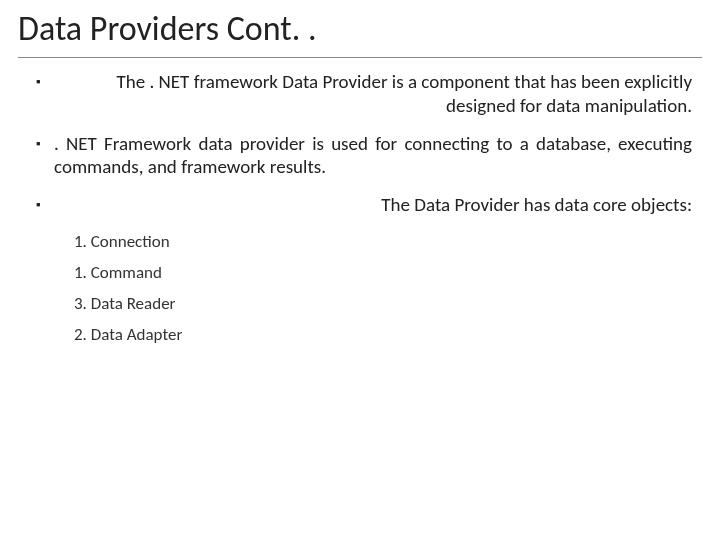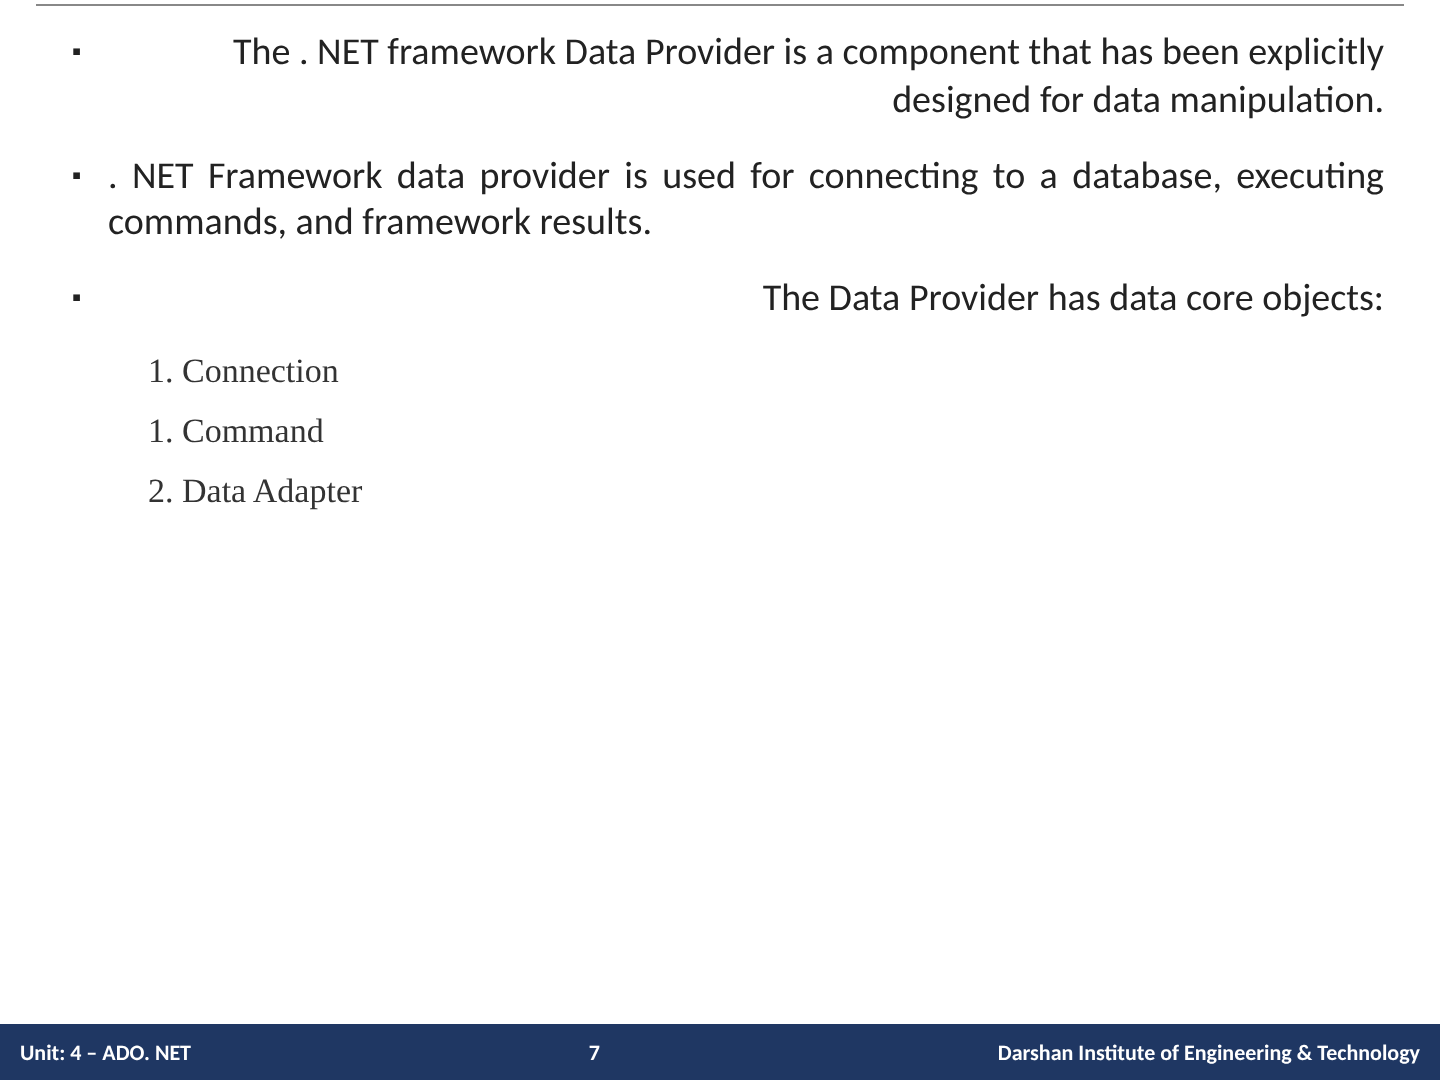--- a/index.html
+++ b/index.html
@@ -7,31 +7,34 @@
   .slide { width: 720px; height: 540px; position: relative; display: flex; flex-direction: column; }
   .title-block { padding: 8px 18px 6px 18px; }
   .title { font-size: 34px; font-weight: 400; color: #222; }
   .hr { height: 1px; background: #888; margin: 2px 18px 0 18px; }
   .body { flex: 1; padding: 12px 28px 0 36px; }
   .bullet { display: flex; margin-bottom: 14px; font-size: 19px; line-height: 1.25; color: #222; }
   .bullet .marker { flex: 0 0 18px; font-size: 13px; padding-top: 4px; }
   .bullet .text { flex: 1; text-align: right; }
   .bullet.justify .text { text-align: justify; }
   .numlist { margin-left: 38px; margin-top: 2px; }
-  .numitem { font-size: 17px; color: #333; margin-bottom: 10px; font-family: Liberation Serif, serif; }
+  .numitem { font-size: 17px; color: #333; margin-bottom: 10px; }
   .footer { height: 28px; background: #1f3763; color: #fff; display: flex; align-items: center; font-size: 11px; font-weight: 600; }
   .footer .left { flex: 0 0 auto; padding-left: 10px; }
   .footer .center { flex: 1; text-align: center; }
   .footer .right { flex: 0 0 auto; padding-right: 10px; text-align: right; }
 </style>
 </head>
 <body>
 
 <div class="slide">
 
+  <div class="title-block">
+    <h1 class="title">Data Providers Cont. .</h1>
+  </div>
   <div class="hr"></div>
 
   <div class="body">
 
     <div class="bullet">
       <span class="marker">▪</span>
       <span class="text">The . NET framework Data Provider is a component that has been explicitly designed for data manipulation.</span>
     </div>
 
     <div class="bullet justify">
@@ -40,24 +43,20 @@
     </div>
 
     <div class="bullet">
       <span class="marker">▪</span>
       <span class="text">The Data Provider has data core objects:</span>
     </div>
 
     <div class="numlist">
       <div class="numitem">1. Connection</div>
       <div class="numitem">1. Command</div>
+      <div class="numitem">3. Data Reader</div>
       <div class="numitem">2. Data Adapter</div>
     </div>
 
   </div>
 
-  <div class="footer">
-    <div class="left">Unit: 4 – ADO. NET</div>
-    <div class="center">7</div>
-    <div class="right">Darshan Institute of Engineering &amp; Technology</div>
-  </div>
 
 </div>
 
 </body></html>

